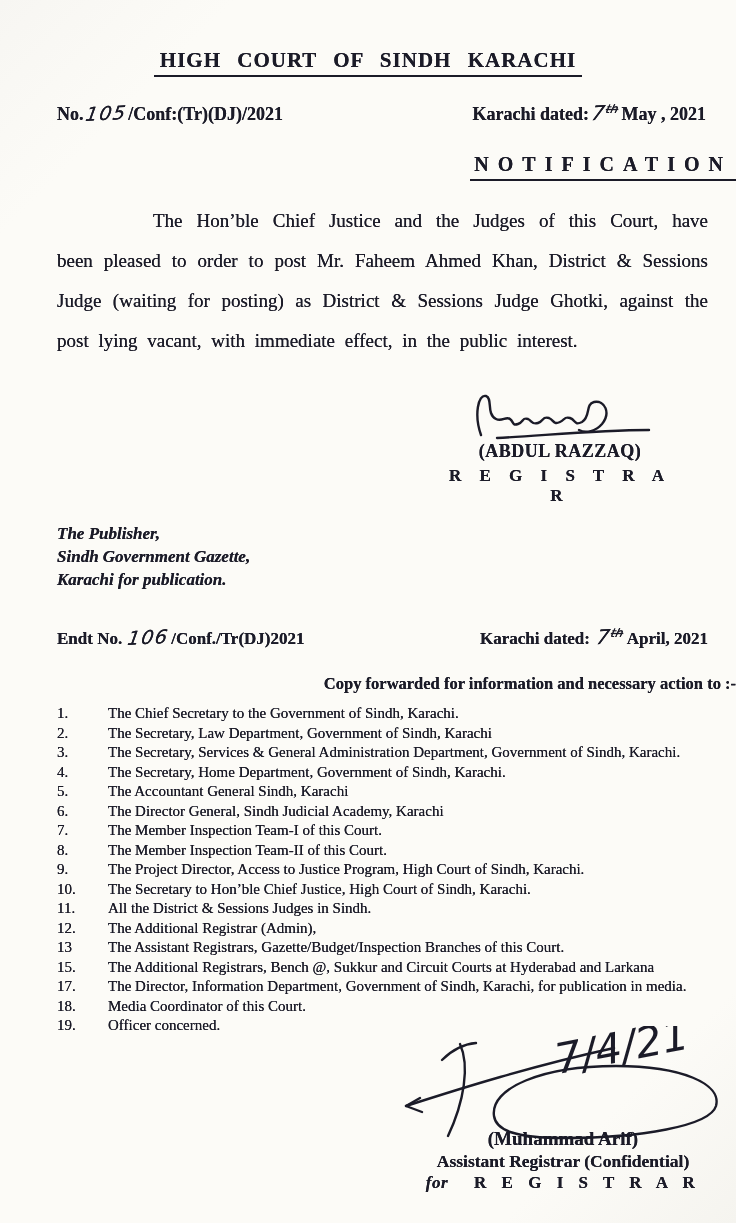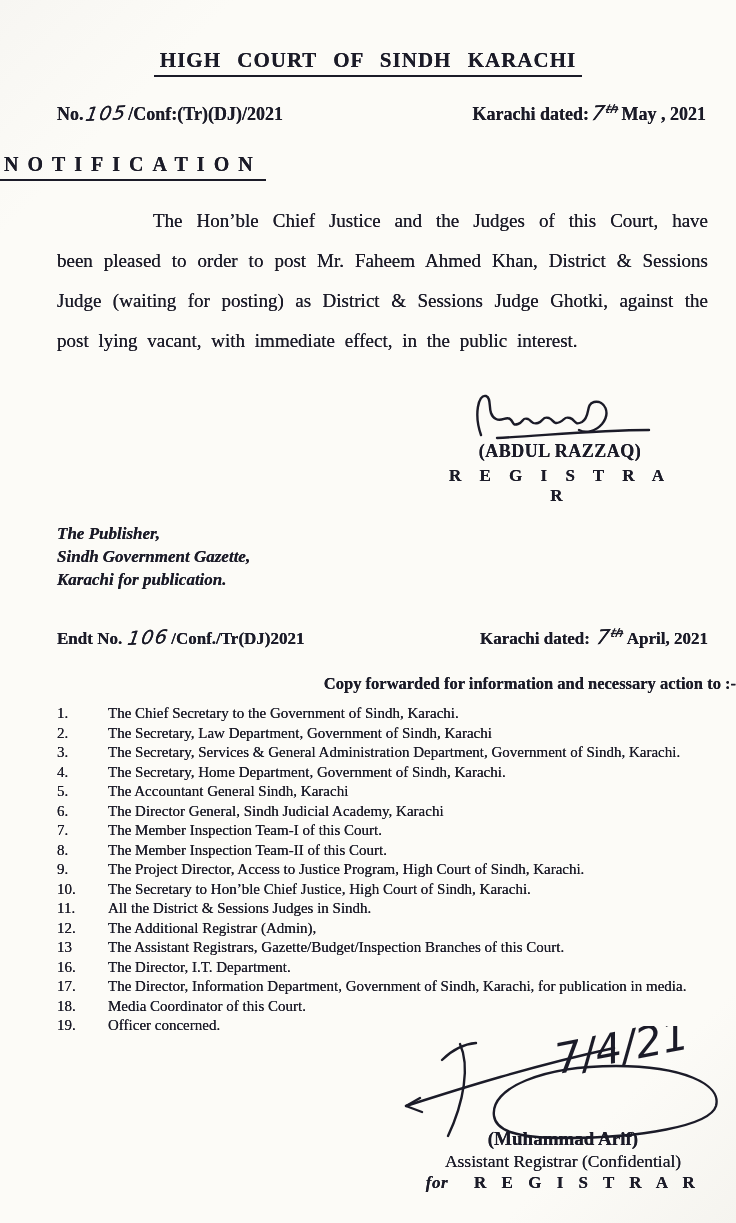--- a/index.html
+++ b/index.html
@@ -42,21 +42,21 @@
   }
   .hw-day{font-size:20px;margin:0 0 0 3px;}
   .ord{
     font-family:"DejaVu Sans", sans-serif;
     font-style:italic;font-weight:400;
     font-size:12px;vertical-align:super;
     text-decoration:line-through;
     display:inline-block;transform:skewX(-14deg);
     margin-right:3px;
   }
-  .notif-wrap{text-align:left;margin-top:28px;}
+  .notif-wrap{text-align:right;margin-top:28px;}
   .notif{
     display:inline-block;
     font-size:20px;font-weight:bold;letter-spacing:9px;
     border-bottom:2.5px solid #1b1b28;
     padding:0 4px 3px 4px;
     text-shadow:0 0 .5px currentColor;
   }
 
   
   .body-par{
@@ -104,21 +104,21 @@
   .recipient .num{width:51px;flex:none;}
   .recipient .txt{flex:1;text-align:justify;padding-right:4px;}
 
   
   .sig2{
     position:absolute;top:1026px;right:8px;
     width:330px;text-align:center;
   }
   .sig2 svg{display:block;margin:0 auto -16px auto;}
   .sig2-name{font-size:19px;font-weight:bold;text-shadow:0 0 .5px currentColor;}
-  .sig2-title{font-size:17.5px;font-weight:normal;margin-top:1px;text-shadow:0 0 .5px currentColor;}
+  .sig2-title{font-size:17.5px;font-weight:bold;margin-top:1px;text-shadow:0 0 .5px currentColor;}
   .sig2-for-line{font-size:17px;font-weight:bold;margin-top:1px;text-shadow:0 0 .5px currentColor;}
   .for-word{font-style:italic;margin-right:26px;letter-spacing:.5px;}
   .for-title{letter-spacing:5.5px;}
 
   .sig-stroke{fill:none;stroke:#1b1b28;stroke-width:2.4;stroke-linecap:round;stroke-linejoin:round;}
   .sig-date-text{
     font-family:"DejaVu Sans", sans-serif;
     font-style:italic;font-size:42px;
     fill:#1b1b28;
   }
@@ -220,22 +220,22 @@
     </li>
       <li class="recipient">
       <span class="num">12.</span>
       <span class="txt">The Additional Registrar (Admin),</span>
     </li>
       <li class="recipient">
       <span class="num">13</span>
       <span class="txt">The Assistant Registrars, Gazette/Budget/Inspection Branches of this Court.</span>
     </li>
       <li class="recipient">
-      <span class="num">16.</span>
-      <span class="txt">The Director, I.T. Department.</span>
+      <span class="num">15.</span>
+      <span class="txt">The Additional Registrars, Bench @, Sukkur and Circuit Courts at Hyderabad and Larkana</span>
     </li>
       <li class="recipient">
       <span class="num">17.</span>
       <span class="txt">The Director, Information Department, Government of Sindh, Karachi, for publication in media.</span>
     </li>
       <li class="recipient">
       <span class="num">18.</span>
       <span class="txt">Media Coordinator of this Court.</span>
     </li>
       <li class="recipient">

